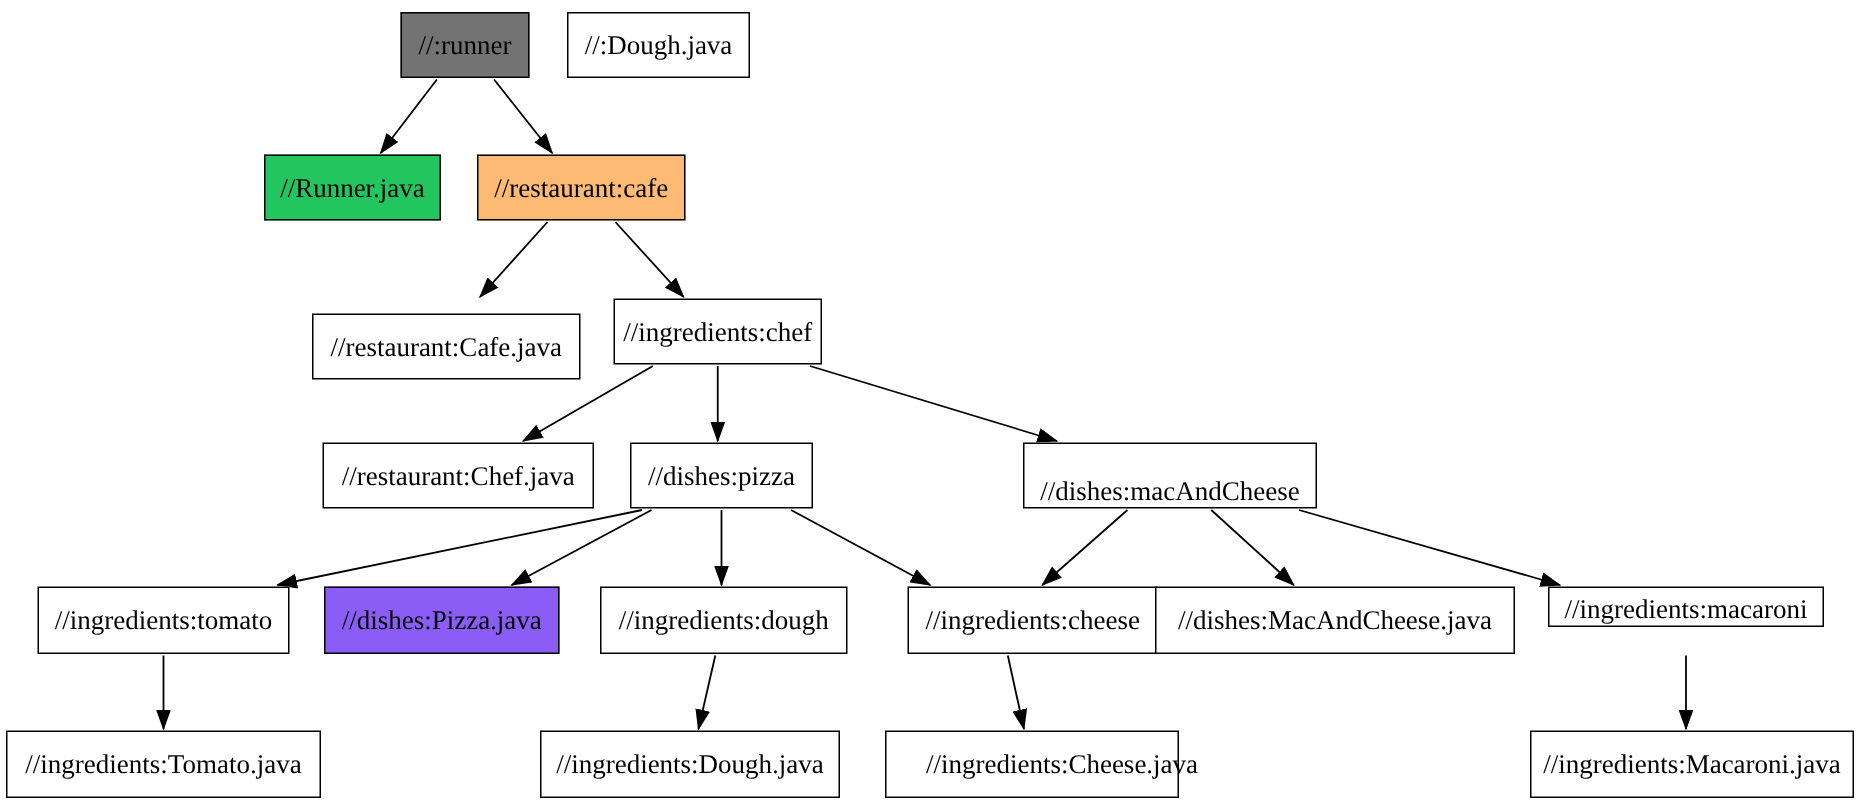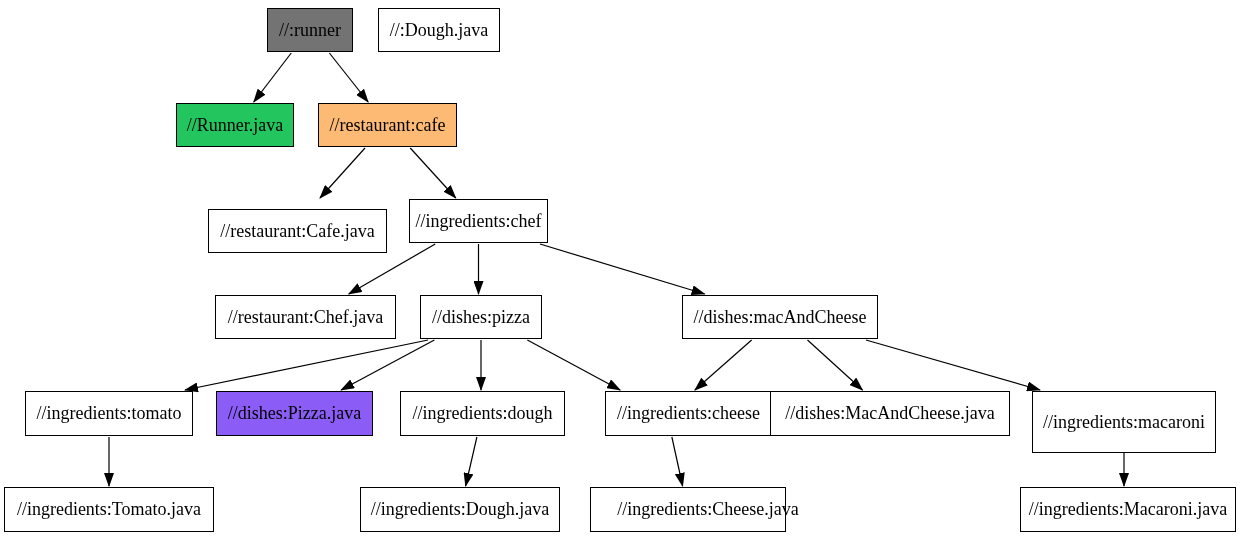--- a/index.html
+++ b/index.html
@@ -90,39 +90,39 @@
       </div>
       <div class="node" style="left: 409px; top: 199px; width: 139px; height: 44px; background: rgb(255, 255, 255); border-color: rgb(0, 0, 0);">
         <span>//ingredients:chef</span>
       </div>
       <div class="node" style="left: 215px; top: 295px; width: 181px; height: 44px; background: rgb(255, 255, 255); border-color: rgb(0, 0, 0);">
         <span>//restaurant:Chef.java</span>
       </div>
       <div class="node" style="left: 420px; top: 295px; width: 122px; height: 44px; background: rgb(255, 255, 255); border-color: rgb(0, 0, 0);">
         <span>//dishes:pizza</span>
       </div>
-      <div class="node" style="left: 682px; top: 295px; width: 196px; height: 44px; background: rgb(255, 255, 255); border-color: rgb(0, 0, 0);">
+      <div class="node" style="left: 682px; top: 295px; width: 196px; height: 44px; background: rgb(255, 255, 255); border-color: rgb(0, 0, 0); align-items: flex-end;">
         <span>//dishes:macAndCheese</span>
       </div>
       <div class="node" style="left: 25px; top: 391px; width: 168px; height: 45px; background: rgb(255, 255, 255); border-color: rgb(0, 0, 0);">
         <span>//ingredients:tomato</span>
       </div>
       <div class="node" style="left: 216px; top: 391px; width: 157px; height: 45px; background: #8b5cf6; border-color: rgb(0, 0, 0);">
         <span>//dishes:Pizza.java</span>
       </div>
       <div class="node" style="left: 400px; top: 391px; width: 165px; height: 45px; background: rgb(255, 255, 255); border-color: rgb(0, 0, 0); text-align: center;">
         <span>//ingredients:dough</span>
       </div>
       <div class="node" style="left: 605px; top: 391px; width: 167px; height: 45px; background: rgb(255, 255, 255); border-color: rgb(0, 0, 0);">
         <span>//ingredients:cheese</span>
       </div>
       <div class="node" style="left: 770px; top: 391px; width: 240px; height: 45px; background: rgb(255, 255, 255); border-color: rgb(0, 0, 0);">
         <span>//dishes:MacAndCheese.java</span>
       </div>
-      <div class="node" style="left: 1032px; top: 391px; width: 184px; height: 62px; background: rgb(255, 255, 255); border-color: rgb(0, 0, 0);">
+      <div class="node" style="left: 1032px; top: 391px; width: 184px; height: 27px; background: rgb(255, 255, 255); border-color: rgb(0, 0, 0); align-items: flex-end;">
         <span>//ingredients:macaroni</span>
       </div>
       <div class="node" style="left: 4px; top: 487px; width: 210px; height: 45px; background: rgb(255, 255, 255); border-color: rgb(0, 0, 0);">
         <span>//ingredients:Tomato.java</span>
       </div>
       <div class="node" style="left: 360px; top: 487px; width: 200px; height: 45px; background: rgb(255, 255, 255); border-color: rgb(0, 0, 0);">
         <span>//ingredients:Dough.java</span>
       </div>
       <div class="node" style="left: 590px; top: 487px; width: 196px; height: 45px; background: rgb(255, 255, 255); border-color: rgb(0, 0, 0); padding-left: 40px;">
         <span>//ingredients:Cheese.java</span>

